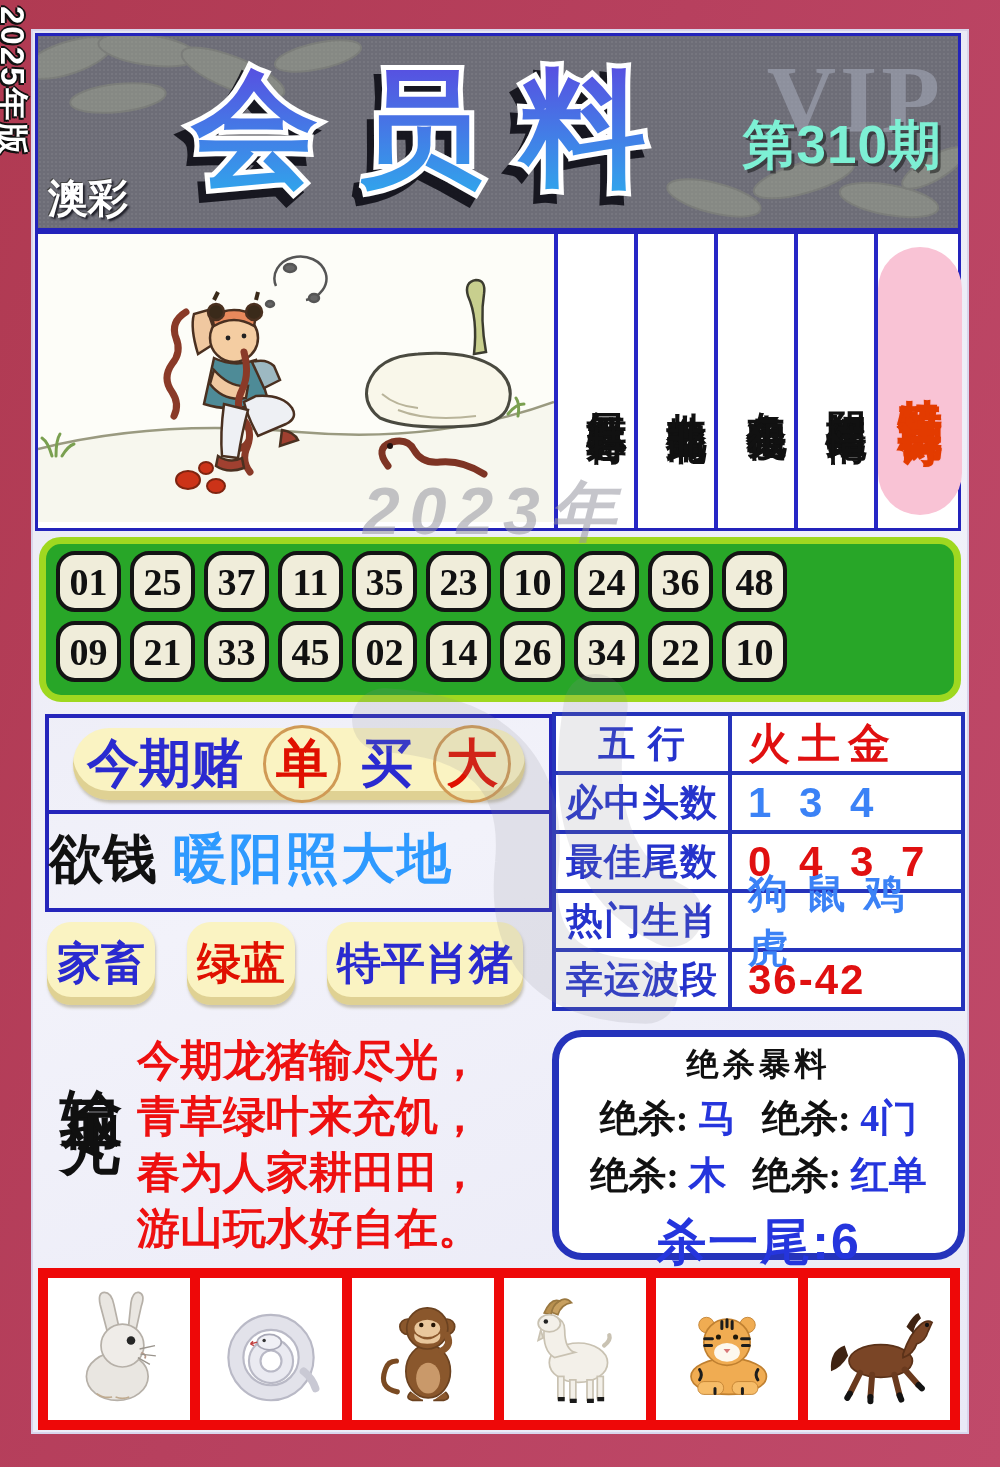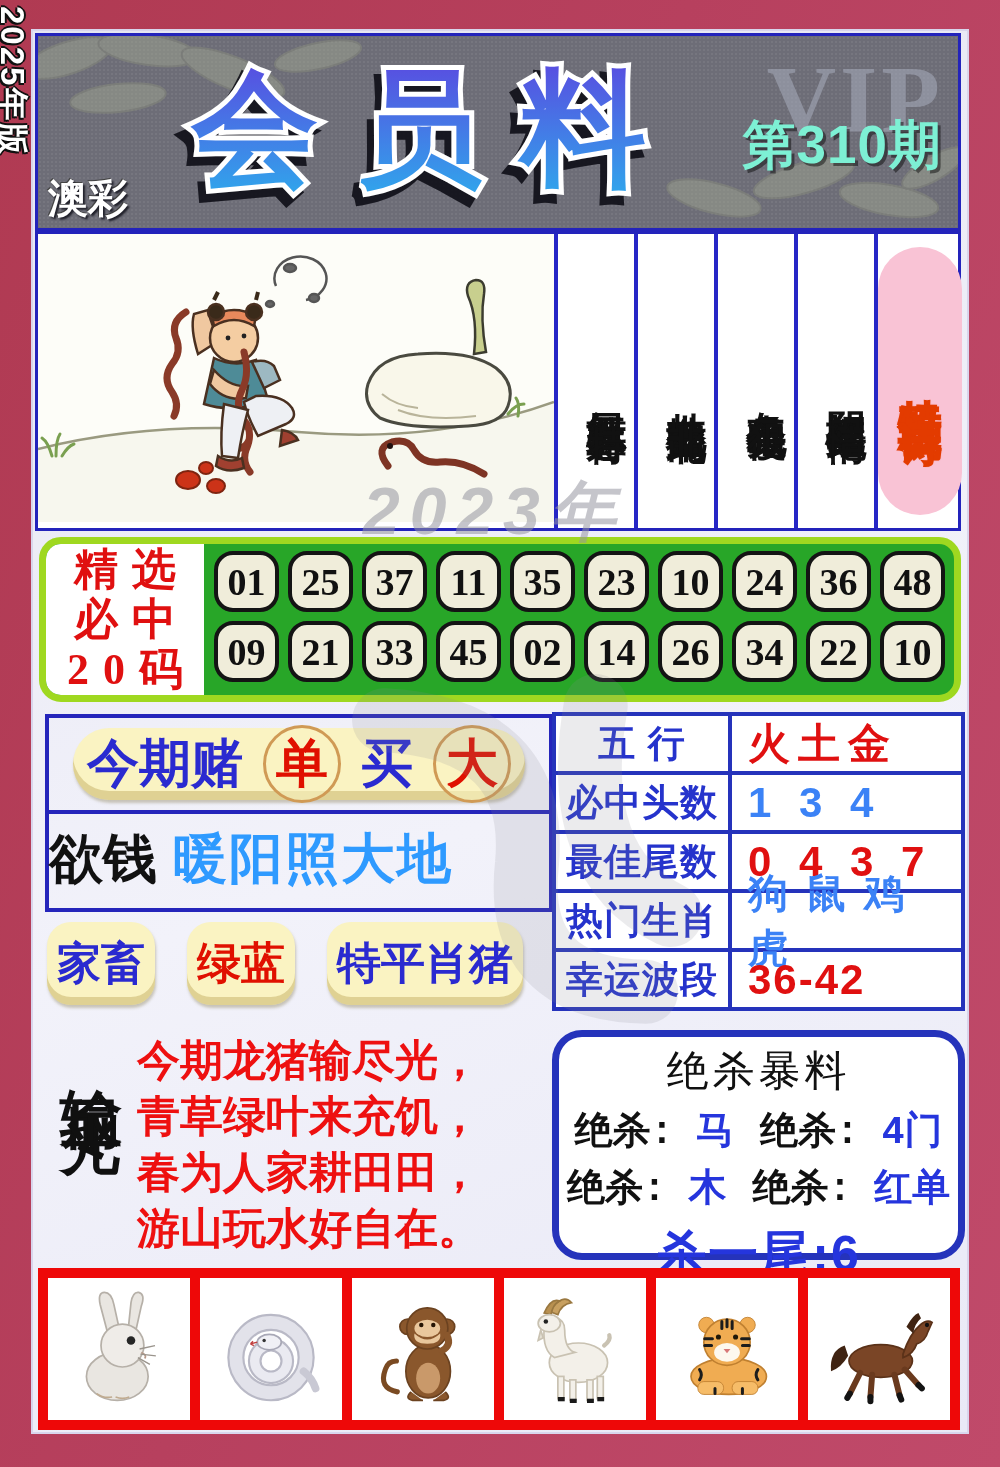--- a/index.html
+++ b/index.html
@@ -81,23 +81,23 @@
   .irow:last-child{border-bottom:none;}
   .ilabel{width:172px;border-right:4px solid #2533bb;display:flex;align-items:center;justify-content:center;
           color:#2533cc;font-weight:bold;font-size:37px;letter-spacing:1px;}
   .ival{flex:1;display:flex;align-items:center;padding-left:16px;font-weight:bold;font-size:42px;letter-spacing:8px;}
   .v-red{color:#e01010}.v-green{color:#3b82f6}
   .v-serif{font-family:"Liberation Serif",serif;}
 
   
   .killbox{position:absolute;left:519px;top:999px;width:399px;height:210px;background:#fff;
            border:7px solid #2533bb;border-radius:30px;text-align:center;padding-top:6px;}
-  .kb-title{font-family:"Liberation Serif",serif;font-weight:normal;font-size:42px;color:#111;letter-spacing:4px;}
+  .kb-title{font-family:"Liberation Serif",serif;font-weight:bold;font-size:32px;color:#111;letter-spacing:4px;}
   .kb-row{display:flex;justify-content:center;gap:26px;margin-top:6px;}
-  .kb-item{font-family:Liberation Mono, monospace;font-weight:bold;font-size:38px;color:#111;}
+  .kb-item{font-family:Liberation Serif, serif;font-weight:bold;font-size:38px;color:#111;}
   .kb-item .kv{color:#2535dd;}
   .kb-tail{margin-top:8px;font-weight:bold;font-size:50px;color:#2535dd;letter-spacing:2px;}
 
   
   .loser-title{position:absolute;left:16px;top:1008px;height:236px;writing-mode:vertical-rl;text-orientation:upright;
                font-family:"Liberation Serif",serif;font-weight:bold;font-size:62px;color:#101010;letter-spacing:12px;}
   .loser-lines{position:absolute;left:104px;top:1002px;width:415px;
                font-family:"Liberation Serif",serif;font-weight:bold;font-size:43px;color:#ee1010;line-height:56px;}
 
   
@@ -221,25 +221,20 @@
       <div class="pcol">林中地盘分南北</div>
       <div class="pcol">各坐山头不侵犯</div>
       <div class="pcol">阴招攀比男绝情</div>
       <div class="pillwrap">
         <div class="mpill">特码玄机诗</div>
       </div>
     </div>
   </div>
 
   <div class="grid">
-    <div class="gridlabel">
-      <div class="gl">精选</div>
-      <div class="gl">必中</div>
-      <div class="gl">20码</div>
-    </div>
     <div class="numarea">
       <div class="numrow">
         <div class="num">01</div>
         <div class="num">25</div>
         <div class="num">37</div>
         <div class="num">11</div>
         <div class="num">35</div>
         <div class="num">23</div>
         <div class="num">10</div>
         <div class="num">24</div>

